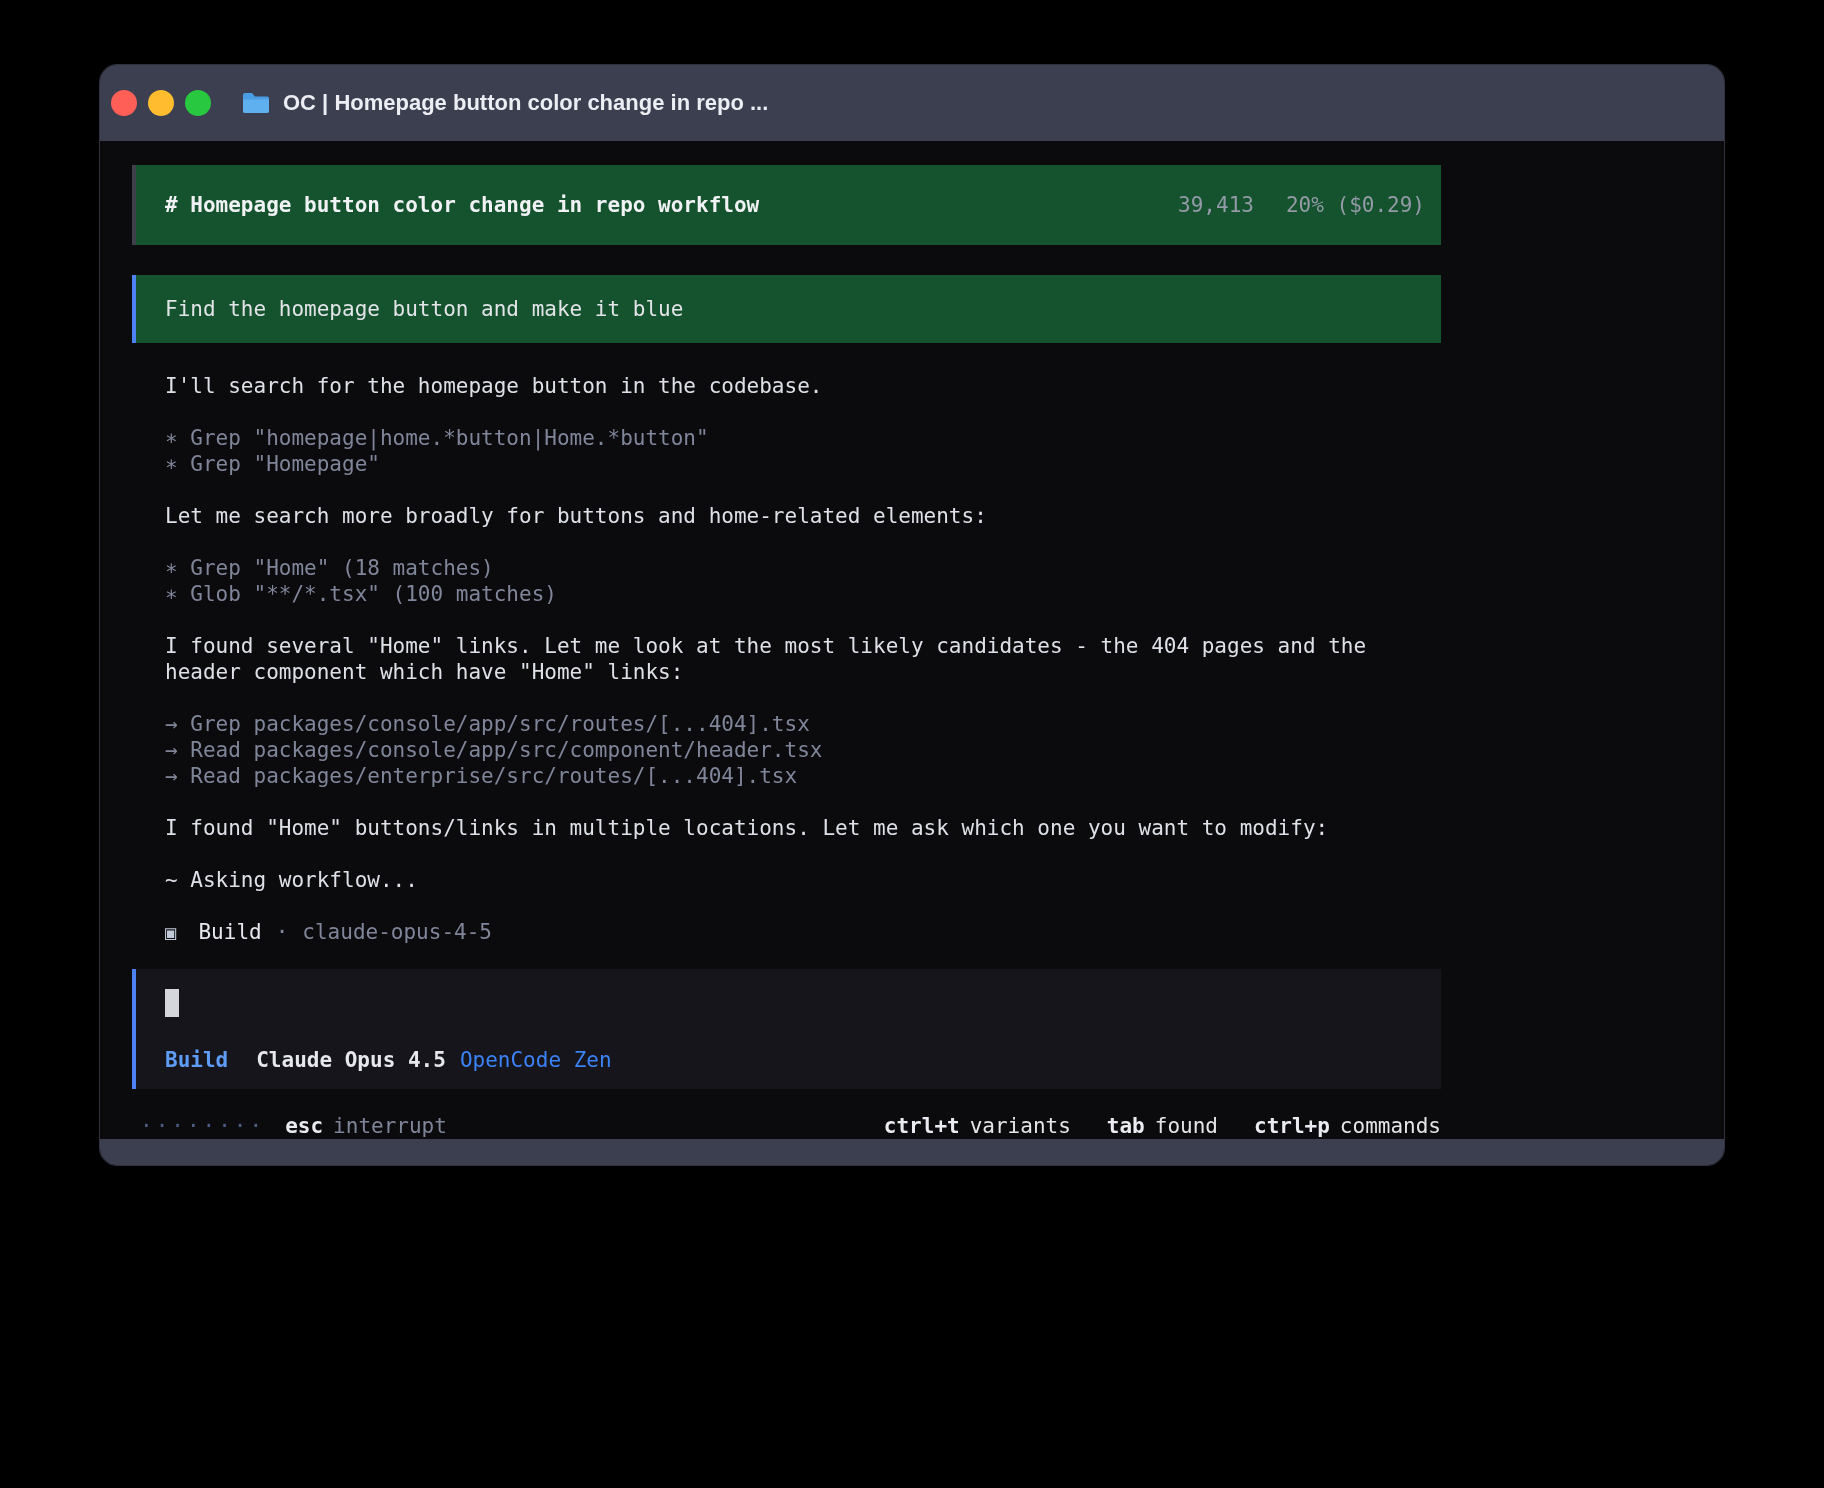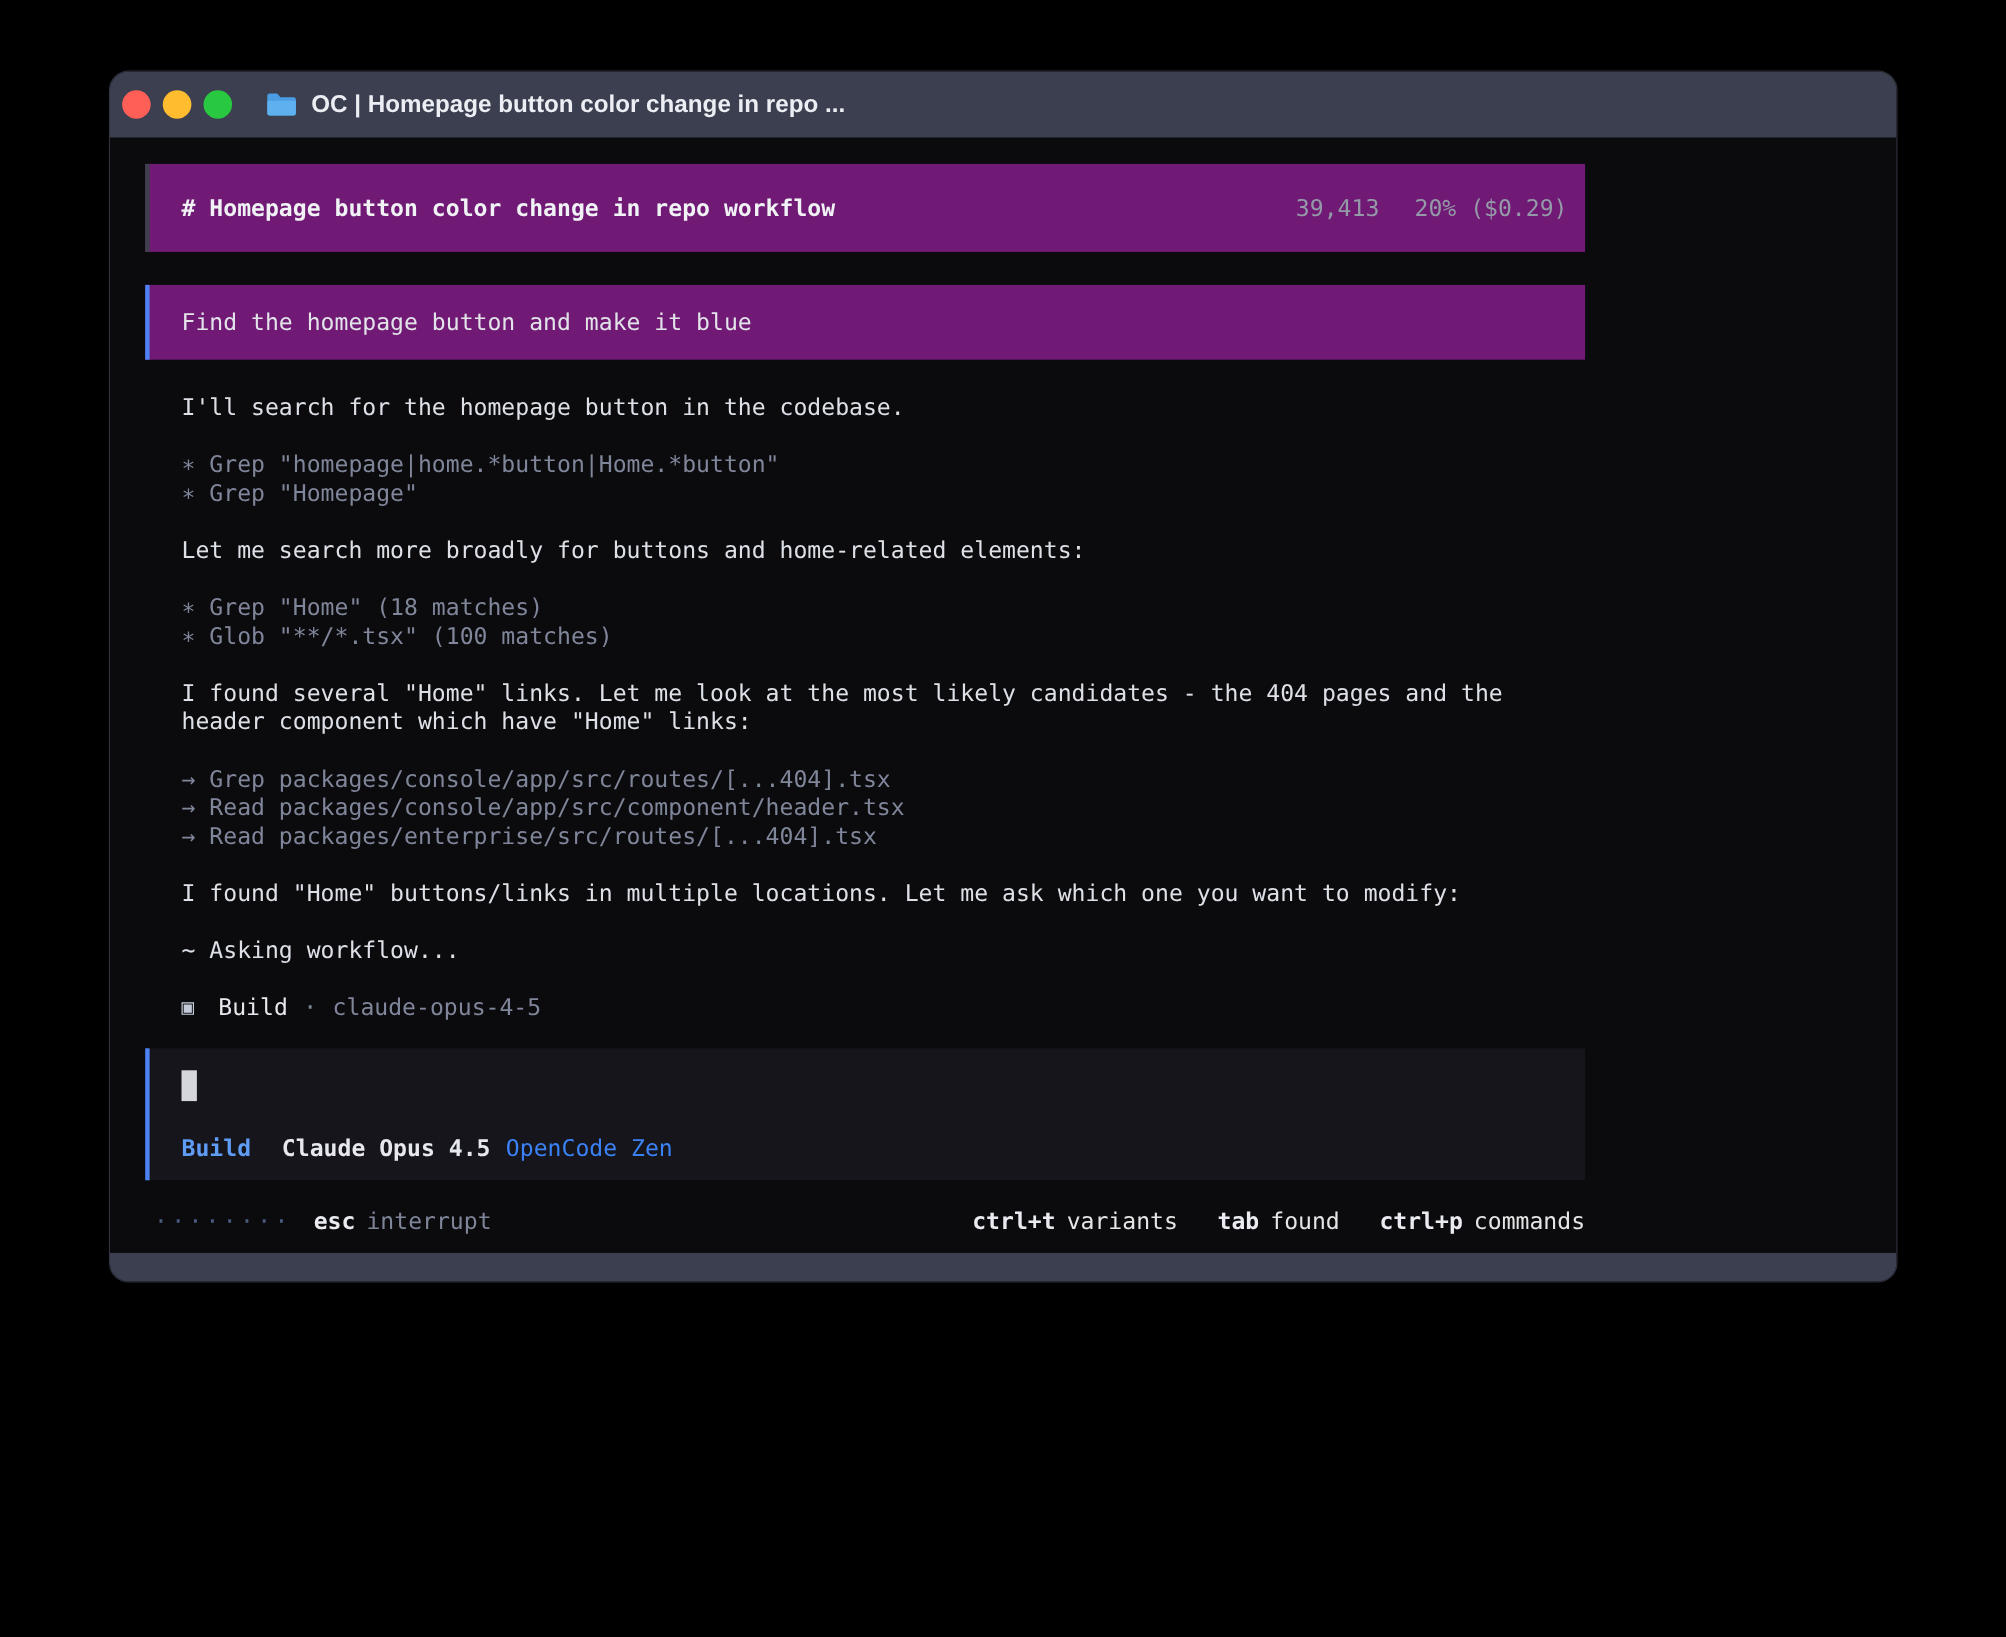--- a/index.html
+++ b/index.html
@@ -19,21 +19,21 @@
     border-radius: 18px;
     border: 1px solid #30333e;
     overflow: hidden;
     display: flex;
     flex-direction: column;
   }
 
   
   .titlebar {
     flex: 0 0 auto;
-    height: 60px;
+    height: 76px;
     background: #3b3f50;
     display: flex;
     align-items: center;
     padding-left: 11px;
   }
   .lights { display: flex; gap: 11px; }
   .light { width: 26px; height: 26px; border-radius: 50%; }
   .light.red    { background: #ff5f57; }
   .light.yellow { background: #febc2e; }
   .light.green  { background: #28c840; }
@@ -53,21 +53,21 @@
   .content {
     flex: 1 1 auto;
     padding: 24px 0 0 32px;
     font-size: 21px;
     line-height: 26px;
     color: #dde0e6;
   }
   .col { width: 1309px; }
 
   .block {
-    background: #701a75;
+    background: #14532d;
     border-left: 4px solid #3e414c;
   }
   .header-block {
     height: 80px;
     display: flex;
     align-items: center;
     justify-content: space-between;
     padding: 0 16px 0 29px;
     margin-bottom: 30px;
   }

